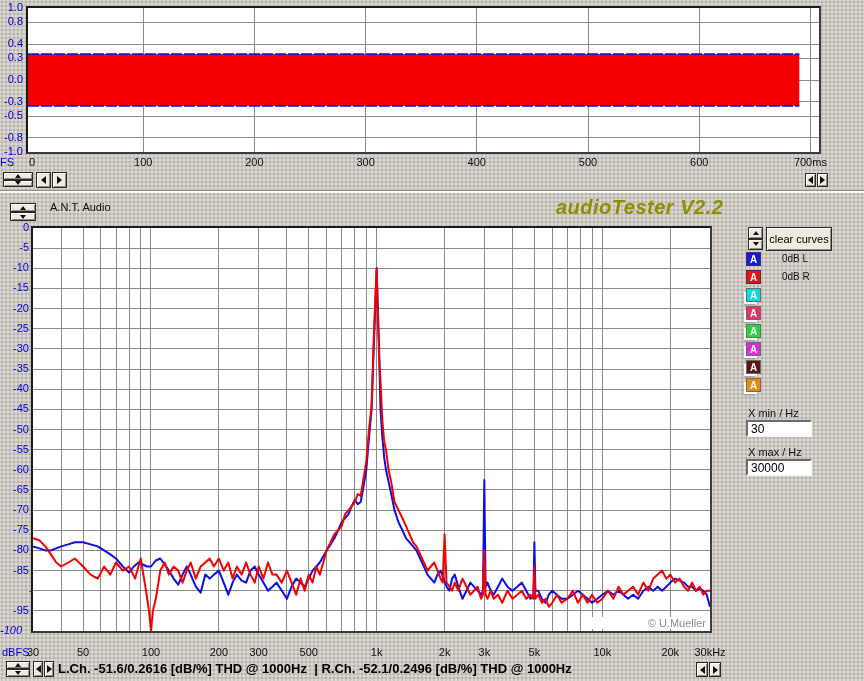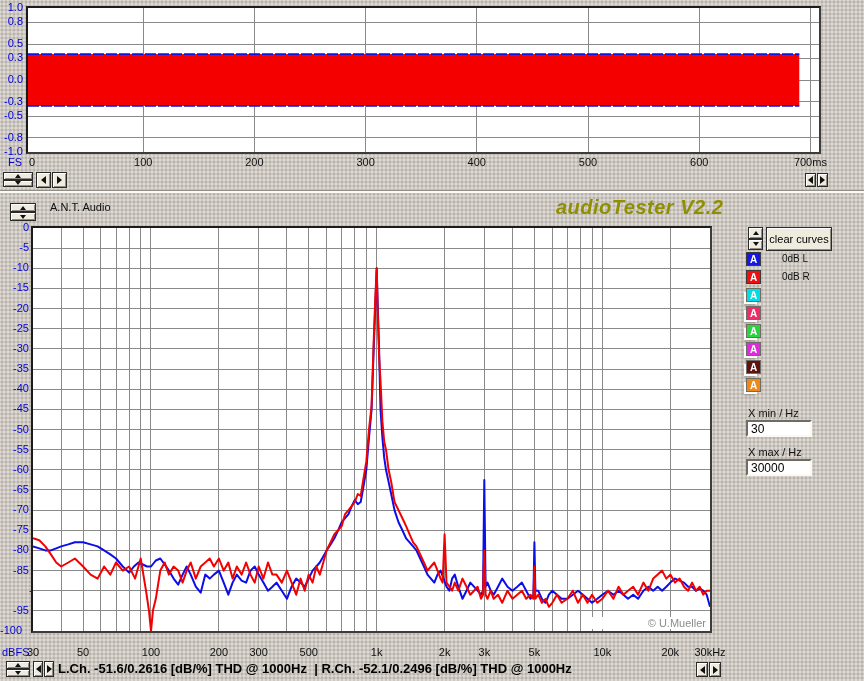--- a/index.html
+++ b/index.html
@@ -58,21 +58,21 @@
     font-size:13px;color:#000;white-space:pre;}
 </style>
 </head>
 <body>
 
 <div id="screen">
 
   <div id="scope-ylabels">
       <div class="bluelab ylab" style="left: 0px; top: 1px; width: 23px;">1.0</div>
       <div class="bluelab ylab" style="left: 0px; top: 15.4px; width: 23px;">0.8</div>
-      <div class="bluelab ylab" style="left: 0px; top: 37px; width: 23px;">0.5</div>
+      <div class="bluelab ylab" style="left: 0px; top: 37px; width: 23px;">0.4</div>
       <div class="bluelab ylab" style="left: 0px; top: 51.4px; width: 23px;">0.3</div>
       <div class="bluelab ylab" style="left: 0px; top: 73px; width: 23px;">0.0</div>
       <div class="bluelab ylab" style="left: 0px; top: 94.6px; width: 23px;">-0.3</div>
       <div class="bluelab ylab" style="left: 0px; top: 109px; width: 23px;">-0.5</div>
       <div class="bluelab ylab" style="left: 0px; top: 130.6px; width: 23px;">-0.8</div>
       <div class="bluelab ylab" style="left: 0px; top: 145px; width: 23px;">-1.0</div>
     </div>
   <div class="chartbox" id="scope-box">
     <svg id="scope-svg" width="791" height="144">
         <line x1="0" y1="14.399999999999997" x2="791" y2="14.399999999999997" stroke="#8a8a8a" stroke-width="1" shape-rendering="crispEdges"></line>
@@ -87,21 +87,21 @@
         <line x1="337.6" y1="0" x2="337.6" y2="144" stroke="#8a8a8a" stroke-width="1" shape-rendering="crispEdges"></line>
         <line x1="448.80000000000007" y1="0" x2="448.80000000000007" y2="144" stroke="#8a8a8a" stroke-width="1" shape-rendering="crispEdges"></line>
         <line x1="560" y1="0" x2="560" y2="144" stroke="#8a8a8a" stroke-width="1" shape-rendering="crispEdges"></line>
         <line x1="671.2" y1="0" x2="671.2" y2="144" stroke="#8a8a8a" stroke-width="1" shape-rendering="crispEdges"></line>
         <line x1="782.4000000000001" y1="0" x2="782.4000000000001" y2="144" stroke="#8a8a8a" stroke-width="1" shape-rendering="crispEdges"></line>
         <rect x="0" y="46.08" width="771.2800000000001" height="51.83999999999999" fill="#f40000"></rect>
         <line x1="0" y1="46.08" x2="771.2800000000001" y2="46.08" stroke="#1212dd" stroke-width="1.6" stroke-dasharray="11 2"></line>
         <line x1="0" y1="97.91999999999999" x2="771.2800000000001" y2="97.91999999999999" stroke="#1212dd" stroke-width="1.6" stroke-dasharray="11 2"></line>
       </svg>
   </div>
-  <div class="bluelab" style="left:8px;top:156px;">FS</div>
+  <div class="bluelab" style="left:0;top:156px;">FS</div>
   <div id="scope-xlabels">
       <div class="blklab xlab" style="left: 32px; top: 156px;">0</div>
       <div class="blklab xlab" style="left: 143.2px; top: 156px;">100</div>
       <div class="blklab xlab" style="left: 254.4px; top: 156px;">200</div>
       <div class="blklab xlab" style="left: 365.6px; top: 156px;">300</div>
       <div class="blklab xlab" style="left: 476.8px; top: 156px;">400</div>
       <div class="blklab xlab" style="left: 588px; top: 156px;">500</div>
       <div class="blklab xlab" style="left: 699.2px; top: 156px;">600</div>
       <div class="blklab xlab" style="left: 810.4px; top: 156px;">700ms</div>
     </div>
@@ -154,21 +154,21 @@
       <div class="bluelab ylab" style="left: 0px; top: 422.5px; width: 29px;">-50</div>
       <div class="bluelab ylab" style="left: 0px; top: 442.65px; width: 29px;">-55</div>
       <div class="bluelab ylab" style="left: 0px; top: 462.8px; width: 29px;">-60</div>
       <div class="bluelab ylab" style="left: 0px; top: 482.95px; width: 29px;">-65</div>
       <div class="bluelab ylab" style="left: 0px; top: 503.1px; width: 29px;">-70</div>
       <div class="bluelab ylab" style="left: 0px; top: 523.25px; width: 29px;">-75</div>
       <div class="bluelab ylab" style="left: 0px; top: 543.4px; width: 29px;">-80</div>
       <div class="bluelab ylab" style="left: 0px; top: 563.55px; width: 29px;">-85</div>
       <div class="bluelab ylab" style="left: 0px; top: 583.7px; width: 29px; padding-left: 16px;">-90</div>
       <div class="bluelab ylab" style="left: 0px; top: 603.85px; width: 29px;">-95</div>
-      <div class="bluelab ylab" style="left: 0px; top: 624px; width: 15px;">-100</div>
+      <div class="bluelab ylab" style="left: 0px; top: 624px; width: 15px; font-style: italic;">-100</div>
     </div>
   <div class="chartbox" id="spec-box">
     <svg id="spec-svg" width="677" height="403">
         <line x1="28.194508227939732" y1="0" x2="28.194508227939732" y2="403" stroke="#8a8a8a" stroke-width="1" shape-rendering="crispEdges"></line>
         <line x1="50.06386783009109" y1="0" x2="50.06386783009109" y2="403" stroke="#8a8a8a" stroke-width="1" shape-rendering="crispEdges"></line>
         <line x1="67.93243568817178" y1="0" x2="67.93243568817178" y2="403" stroke="#8a8a8a" stroke-width="1" shape-rendering="crispEdges"></line>
         <line x1="83.04009454814684" y1="0" x2="83.04009454814684" y2="403" stroke="#8a8a8a" stroke-width="1" shape-rendering="crispEdges"></line>
         <line x1="96.12694391611144" y1="0" x2="96.12694391611144" y2="403" stroke="#8a8a8a" stroke-width="1" shape-rendering="crispEdges"></line>
         <line x1="107.67036314840381" y1="0" x2="107.67036314840381" y2="403" stroke="#8a8a8a" stroke-width="1" shape-rendering="crispEdges"></line>
         <line x1="117.99630351826286" y1="0" x2="117.99630351826286" y2="403" stroke="#8a8a8a" stroke-width="1" shape-rendering="crispEdges"></line>

